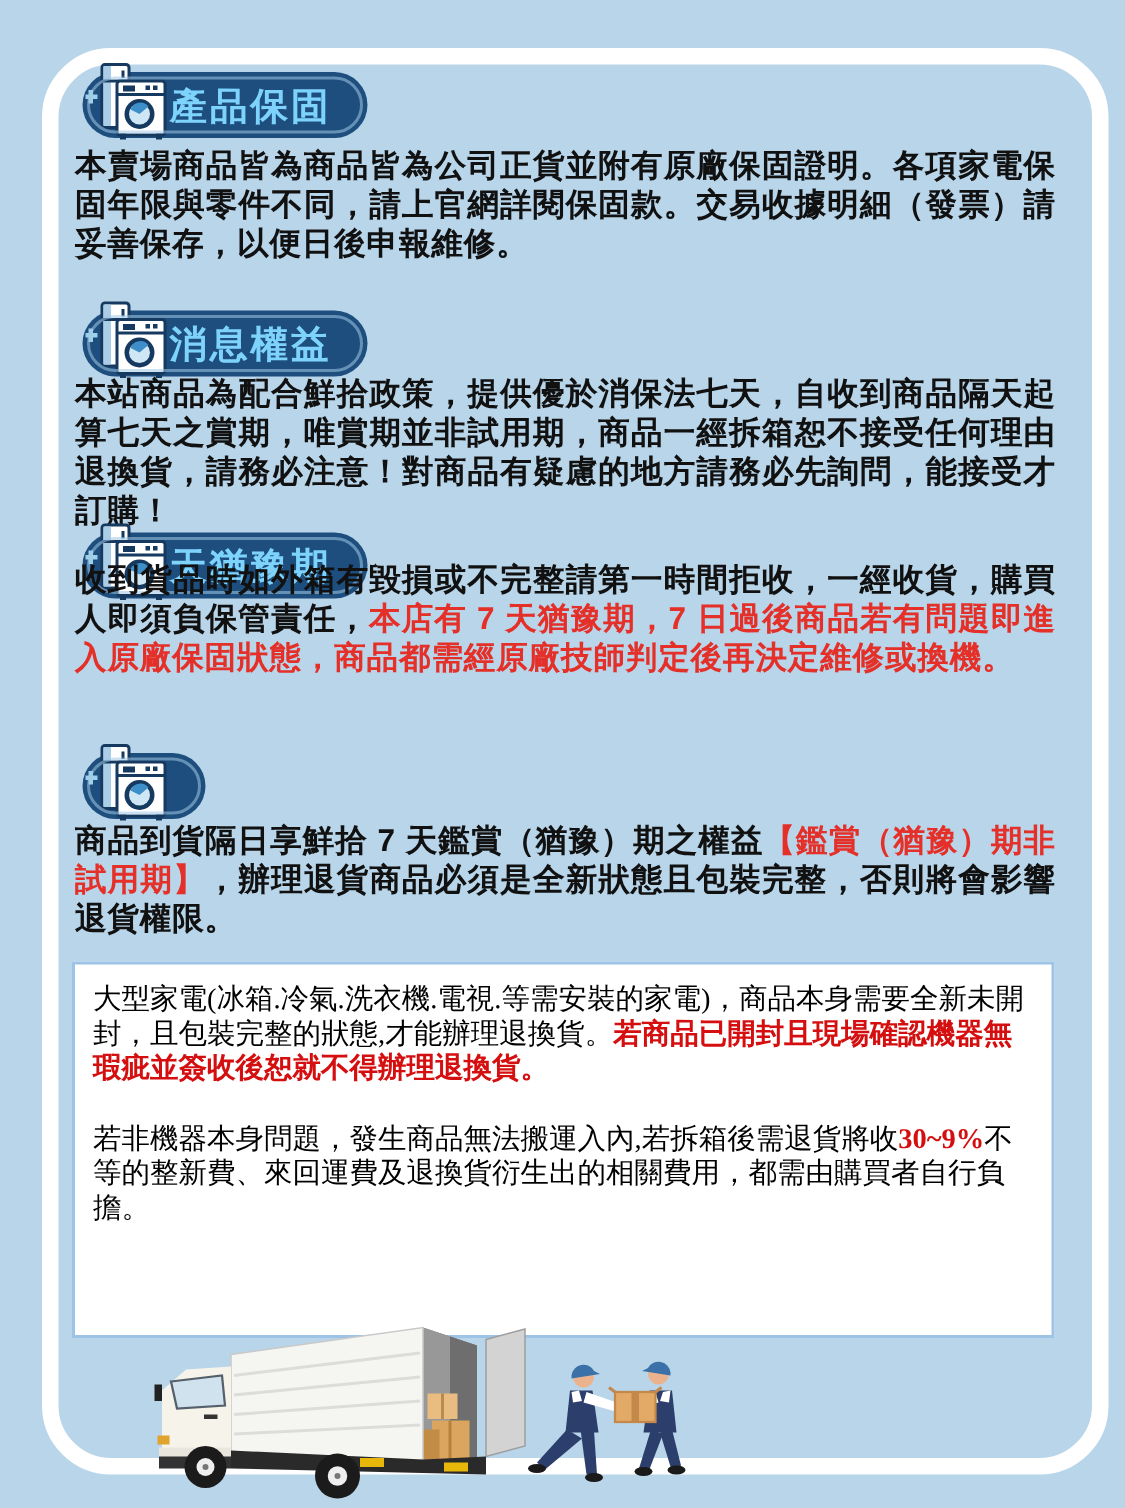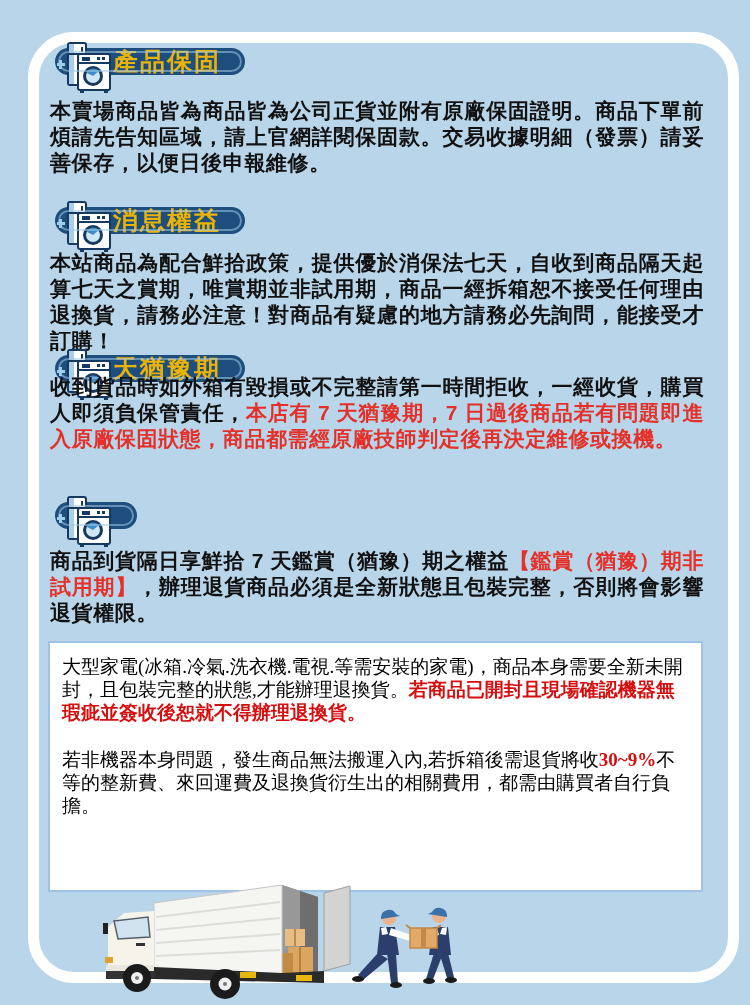--- a/index.html
+++ b/index.html
@@ -21,27 +21,27 @@
   }
   .frame{
     position:absolute;
     left:28px;top:32px;right:11px;bottom:22px;
     border:11px solid #ffffff;
     border-radius:46px;
     pointer-events:none;
   }
   .pill{
     position:absolute;
-    height:27px;
+    height:44px;
     display:inline-flex;
     align-items:center;
     background:var(--navy);
     border-radius:24px;
     padding:0 24px 0 58px;
-    color:#eab308;
+    color:#7dd3fc;
     font-size:25px;
     font-weight:800;
     letter-spacing:2px;
     white-space:nowrap;
   }
   .pill::after{
     content:"";
     position:absolute;
     inset:3px;
     border:2px solid rgba(160,200,230,.55);
@@ -108,21 +108,21 @@
     <rect x="40" y="17" width="3" height="3" fill="#16395f"></rect>
       <rect x="45" y="17" width="3" height="3" fill="#16395f"></rect>
     <circle cx="36" cy="36" r="10" fill="#16395f"></circle>
     <circle cx="36" cy="36" r="7" fill="#cfe7f5"></circle>
     <path d="M30,33 A7,7 0 0 1 42,31 L36,36 Z" fill="#3e8fc9"></path>
     <rect x="23" y="49" width="4" height="4" fill="#16395f"></rect>
       <rect x="47" y="49" width="4" height="4" fill="#16395f"></rect>
   </svg>
   <span>產品保固</span>
 </div>
-<div class="section-text" style="top:98px;"><span>本賣場商品皆為商品皆為公司正貨並附有原廠保固證明。商品下單前煩請先告知區域，請上官網詳閱保固款。交易收據明細（發票）請妥善保存，以便日後申報維修。</span></div>
+<div class="section-text" style="top:98px;"><span>本賣場商品皆為商品皆為公司正貨並附有原廠保固證明。各項家電保固年限與零件不同，請上官網詳閱保固款。交易收據明細（發票）請妥善保存，以便日後申報維修。</span></div>
 
 <div class="pill" style="left:55px;top:207px;text-align:right;">
   <svg class="appliance" viewBox="0 0 56 56">
     <rect x="2" y="20" width="3" height="9" fill="#9fd0ea"></rect>
       <rect x="-1" y="23" width="9" height="3" fill="#9fd0ea"></rect>
     <rect x="11" y="3" width="18" height="42" rx="2" fill="#ffffff" stroke="#16395f" stroke-width="2"></rect>
     <rect x="12" y="4" width="5" height="40" fill="#aacde8"></rect>
     <line x1="11" y1="14" x2="29" y2="14" stroke="#16395f" stroke-width="2"></line>
     <rect x="24" y="7" width="2" height="5" fill="#16395f"></rect>
       <rect x="24" y="17" width="2" height="7" fill="#16395f"></rect>

